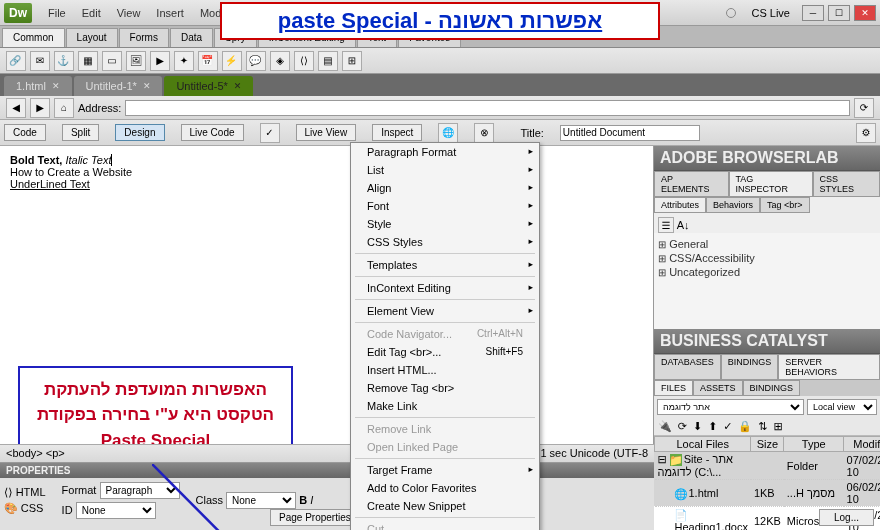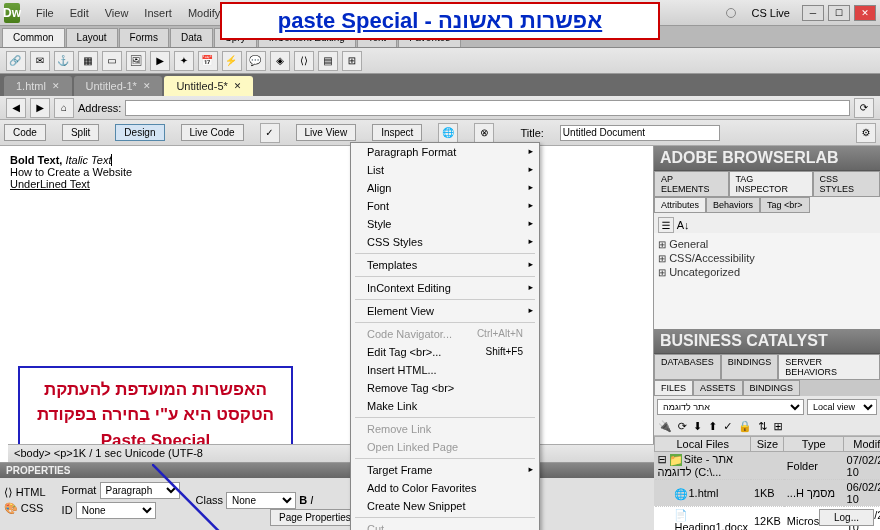--- a/index.html
+++ b/index.html
@@ -1,39 +1,39 @@
 <!DOCTYPE html>
 <html dir="ltr"><head>
 <meta charset="utf-8">
 <style>
 *{margin:0;padding:0;box-sizing:border-box;font-family:Tahoma,Arial,sans-serif;font-size:11px}
 body{background:#fff;width:880px;height:530px;overflow:hidden;position:relative}
 .top-annotation{position:absolute;top:2px;left:220px;width:440px;height:38px;background:#fff;border:2px solid #c00;z-index:100;display:flex;align-items:center;justify-content:center;font-size:22px;color:#0029c4;font-weight:bold;text-decoration:underline;font-family:Arial}
 .menubar{display:flex;align-items:center;background:linear-gradient(#e8e8e8,#d0d0d0);height:26px;padding:0 4px;border-bottom:1px solid #999}
-.dw-logo{width:16px;height:20px;background:linear-gradient(#6a9e3a,#4a7e1a);color:#fff;font-weight:bold;font-size:12px;display:flex;align-items:center;justify-content:center;border-radius:2px;margin-right:8px}
+.dw-logo{width:28px;height:20px;background:linear-gradient(#6a9e3a,#4a7e1a);color:#fff;font-weight:bold;font-size:12px;display:flex;align-items:center;justify-content:center;border-radius:2px;margin-right:8px}
 .menu-item{padding:4px 8px;cursor:default;color:#333}
 .menu-right{margin-left:auto;display:flex;align-items:center;gap:4px}
 .win-btn{width:22px;height:16px;border:1px solid #888;background:#ddd;font-size:9px;display:inline-flex;align-items:center;justify-content:center}
 .win-btn.close{background:#d44;color:#fff}
 .cslive{display:flex;align-items:center;gap:15px;margin-right:8px}
 .tab-strip{display:flex;background:#b8b8b8;height:22px;border-bottom:1px solid #888;padding-left:2px}
 .tab{padding:3px 10px;background:#d8d8d8;border:1px solid #999;border-bottom:none;margin-right:1px;margin-top:2px;font-size:10px}
 .tab.active{background:#eee}
 .icon-strip{display:flex;align-items:center;gap:4px;background:linear-gradient(#e8e8e8,#d8d8d8);height:26px;padding:0 6px;border-bottom:1px solid #999}
 .tb-icon{width:20px;height:20px;border:1px solid #aaa;background:#eee;display:inline-flex;align-items:center;justify-content:center;font-size:10px}
 .doc-tabs{display:flex;background:#6a6a6a;height:22px;padding-top:2px;padding-left:4px}
 .doc-tab{padding:2px 12px;background:#888;color:#ddd;font-size:10px;border-top-left-radius:3px;border-top-right-radius:3px;margin-right:2px;display:flex;align-items:center;gap:6px}
-.doc-tab.active{background:#fef9c3;color:#222}
+.doc-tab.active{background:#4d7c0f;color:#222}
 .doc-tab .x{font-size:9px}
 .addr-bar{display:flex;align-items:center;background:linear-gradient(#e8e8e8,#d8d8d8);height:24px;padding:0 6px;border-bottom:1px solid#aaa;gap:4px}
 .addr-in{flex:1;height:16px;border:1px solid #999;background:#fff}
 .view-bar{display:flex;align-items:center;background:linear-gradient(#e8e8e8,#d8d8d8);height:26px;padding:8px 4px;gap:16px;border-bottom:1px solid #aaa}
 .vbtn{padding:2px 8px;border:1px solid #999;background:#eee;font-size:10px}
 .vbtn.active{background:#d4e4f4;border-color:#58a}
-.title-in{width:160px;height:16px;border:1px solid #999;background:#fff;font-size:10px;padding:0 2px}
+.title-in{width:140px;height:16px;border:1px solid #999;background:#fff;font-size:10px;padding:0 2px}
 .main{display:flex;height:360px}
 .design{flex:1;background:#fff;padding:8px 10px;position:relative;font-family:'Times New Roman',serif;font-size:14px;border-right:1px solid #999}
 .right-panels{width:226px;background:#d4d4d4;display:flex;flex-direction:column}
 .panel-title{background:linear-gradient(#888,#666);color:#eee;padding:3px 6px;font-size:16px;font-weight:bold;border-bottom:1px solid #555}
 .panel-tabs{display:flex;background:#c8c8c8}
 .ptab{padding:2px 6px;font-size:9px;border:1px solid #999;background:#d8d8d8}
 .ptab.active{background:#eee}
 .panel-body{background:#eee;padding:4px;font-size:10px;flex:0 0 auto}
 .tree-row{padding:1px 0;font-size:10px;color:#333}
 .files-table{width:100%;font-size:9px;border-collapse:collapse}
@@ -41,21 +41,21 @@
 .files-table td{padding:1px 3px;border-bottom:1px dotted #ccc}
 .file-ico{display:inline-block;width:12px;height:12px;vertical-align:middle;margin-right:2px}
 .ctx-menu{position:absolute;left:350px;top:142px;width:190px;background:#f4f4f4;border:1px solid #888;box-shadow:2px 2px 4px rgba(0,0,0,.3);z-index:50}
 .ctx-item{padding:3px 20px 3px 16px;font-size:11px;position:relative}
 .ctx-item.dis{color:#999}
 .ctx-item.sub::after{content:'▸';position:absolute;right:6px;font-size:9px}
 .ctx-sep{height:1px;background:#ccc;margin:2px 4px}
 .ctx-sc{position:absolute;right:16px;font-size:10px}
 .annotation-box{position:absolute;left:18px;top:220px;width:275px;height:98px;border:2px solid #2020c0;background:#fff;display:flex;align-items:center;justify-content:center;text-align:center;font-size:17px;color:#c00020;font-weight:bold;font-family:Arial;line-height:1.5;direction:rtl;padding:8px}
 .arrow-svg{position:absolute;left:152px;top:318px;z-index:60;pointer-events:none}
-.status-bar{position:absolute;bottom:68px;left:8px;right:226px;height:18px;background:linear-gradient(#e8e8e8,#d8d8d8);border-top:1px solid #aaa;font-size:10px;padding:2px 6px;display:flex;justify-content:flex-start}
+.status-bar{position:absolute;bottom:68px;left:0;right:226px;height:18px;background:linear-gradient(#e8e8e8,#d8d8d8);border-top:1px solid #aaa;font-size:10px;padding:2px 6px;display:flex;justify-content:space-between}
 .props{position:absolute;bottom:0;left:0;right:226px;height:68px;background:#e0e0e0;border-top:1px solid #999}
 .props-title{background:linear-gradient(#888,#666);color:#eee;padding:2px 6px;font-size:10px;font-weight:bold}
 .props-body{display:flex;padding:4px;gap:6px;align-items:center;font-size:10px}
 .props-sel{border:1px solid #999;background:#fff;font-size:10px;padding:1px}
 .log-btn{position:absolute;bottom:4px;right:6px;padding:2px 14px;border:1px solid #999;background:#eee;font-size:10px}
 .files-toolbar{display:flex;gap:6px;padding:2px 4px;background:#e8e8e8;border-bottom:1px solid #bbb}
 .files-dd{display:flex;gap:3px;padding:3px;background:#e8e8e8}
 .fdd{border:1px solid #999;background:#fff;font-size:9px;padding:1px;flex:1}
 </style>
 </head>

